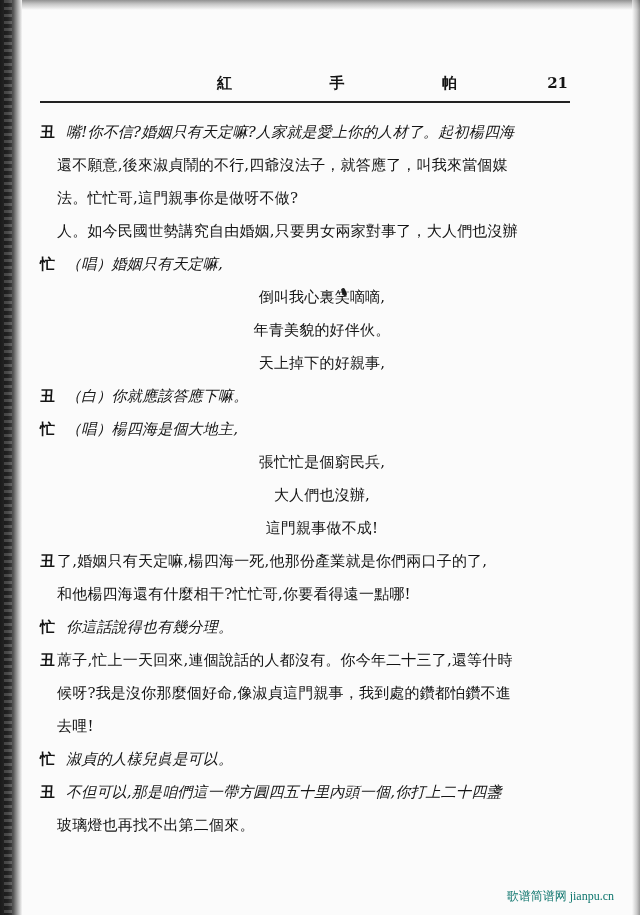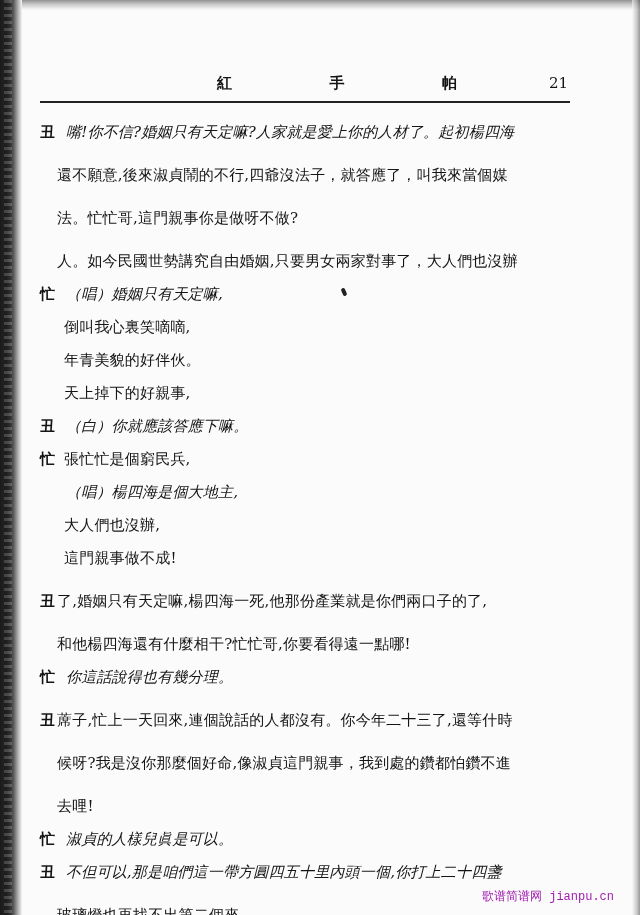--- a/index.html
+++ b/index.html
@@ -31,46 +31,46 @@
     .header {
       position: absolute; left: 42px; top: 74px; width: 526px; height: 24px;
     }
     .running-title {
       position: absolute; left: 175px; top: 0; width: 240px;
       display: flex; justify-content: space-between;
       font-weight: bold; font-size: 15px;
     }
     .page-number {
       position: absolute; right: 0; top: 0;
-      font-weight: normal; font-size: 15px;
+      font-weight: bold; font-size: 15px;
     }
     .rule {
       position: absolute; left: 40px; top: 101px; width: 530px; height: 2px;
       background: #222;
     }
     .content {
       position: absolute; left: 40px; top: 116px; width: 540px;
       font-size: 15px;
     }
     .block { position: relative; }
     .line {
       height: 33px; line-height: 33px; white-space: nowrap;
       letter-spacing: 0.2px;
     }
     .speaker {
       position: absolute; left: 0; top: 0;
       font-weight: bold; width: 20px; line-height: 33px;
     }
     .first { padding-left: 26px; font-style: italic; }
-    .cont { padding-left: 17px; margin-top: 10px; }
-    .verse { padding-left: 24px; }
+    .cont { padding-left: 17px; }
+    .verse { padding-left: 24px; text-align: center; }
     .watermark {
       position: absolute; right: 26px; bottom: 10px;
-      font-family: Liberation Mono, monospace;
-      font-size: 12px; color: #a21caf;
+      font-family: Liberation Serif, serif;
+      font-size: 12px; color: #0f766e;
     }
     .speck { position: absolute; width: 4px; height: 8px; background: #222; border-radius: 2px; transform: rotate(-25deg); }
   </style>
 </head>
 <body>
 
 <div class="top-edge"></div>
 <div class="binding"></div>
 <div class="right-edge"></div>
 <div class="speck" style="left:342px; top:288px;"></div>
@@ -103,22 +103,22 @@
     <div class="line verse">天上掉下的好親事,</div>
   </div>
 
   <div class="block">
     <span class="speaker">丑</span>
     <div class="line first">（白）你就應該答應下嘛。</div>
   </div>
 
   <div class="block">
     <span class="speaker">忙</span>
+    <div class="line first">（唱）楊四海是個大地主,</div>
     <div class="line verse">張忙忙是個窮民兵,</div>
-    <div class="line first">（唱）楊四海是個大地主,</div>
     <div class="line verse">大人們也沒辦,</div>
     <div class="line verse">這門親事做不成!</div>
   </div>
 
   <div class="block">
     <span class="speaker">丑</span>
     <div class="line cont">了,婚姻只有天定嘛,楊四海一死,他那份產業就是你們兩口子的了,</div>
     <div class="line cont">和他楊四海還有什麼相干?忙忙哥,你要看得遠一點哪!</div>
   </div>
 

